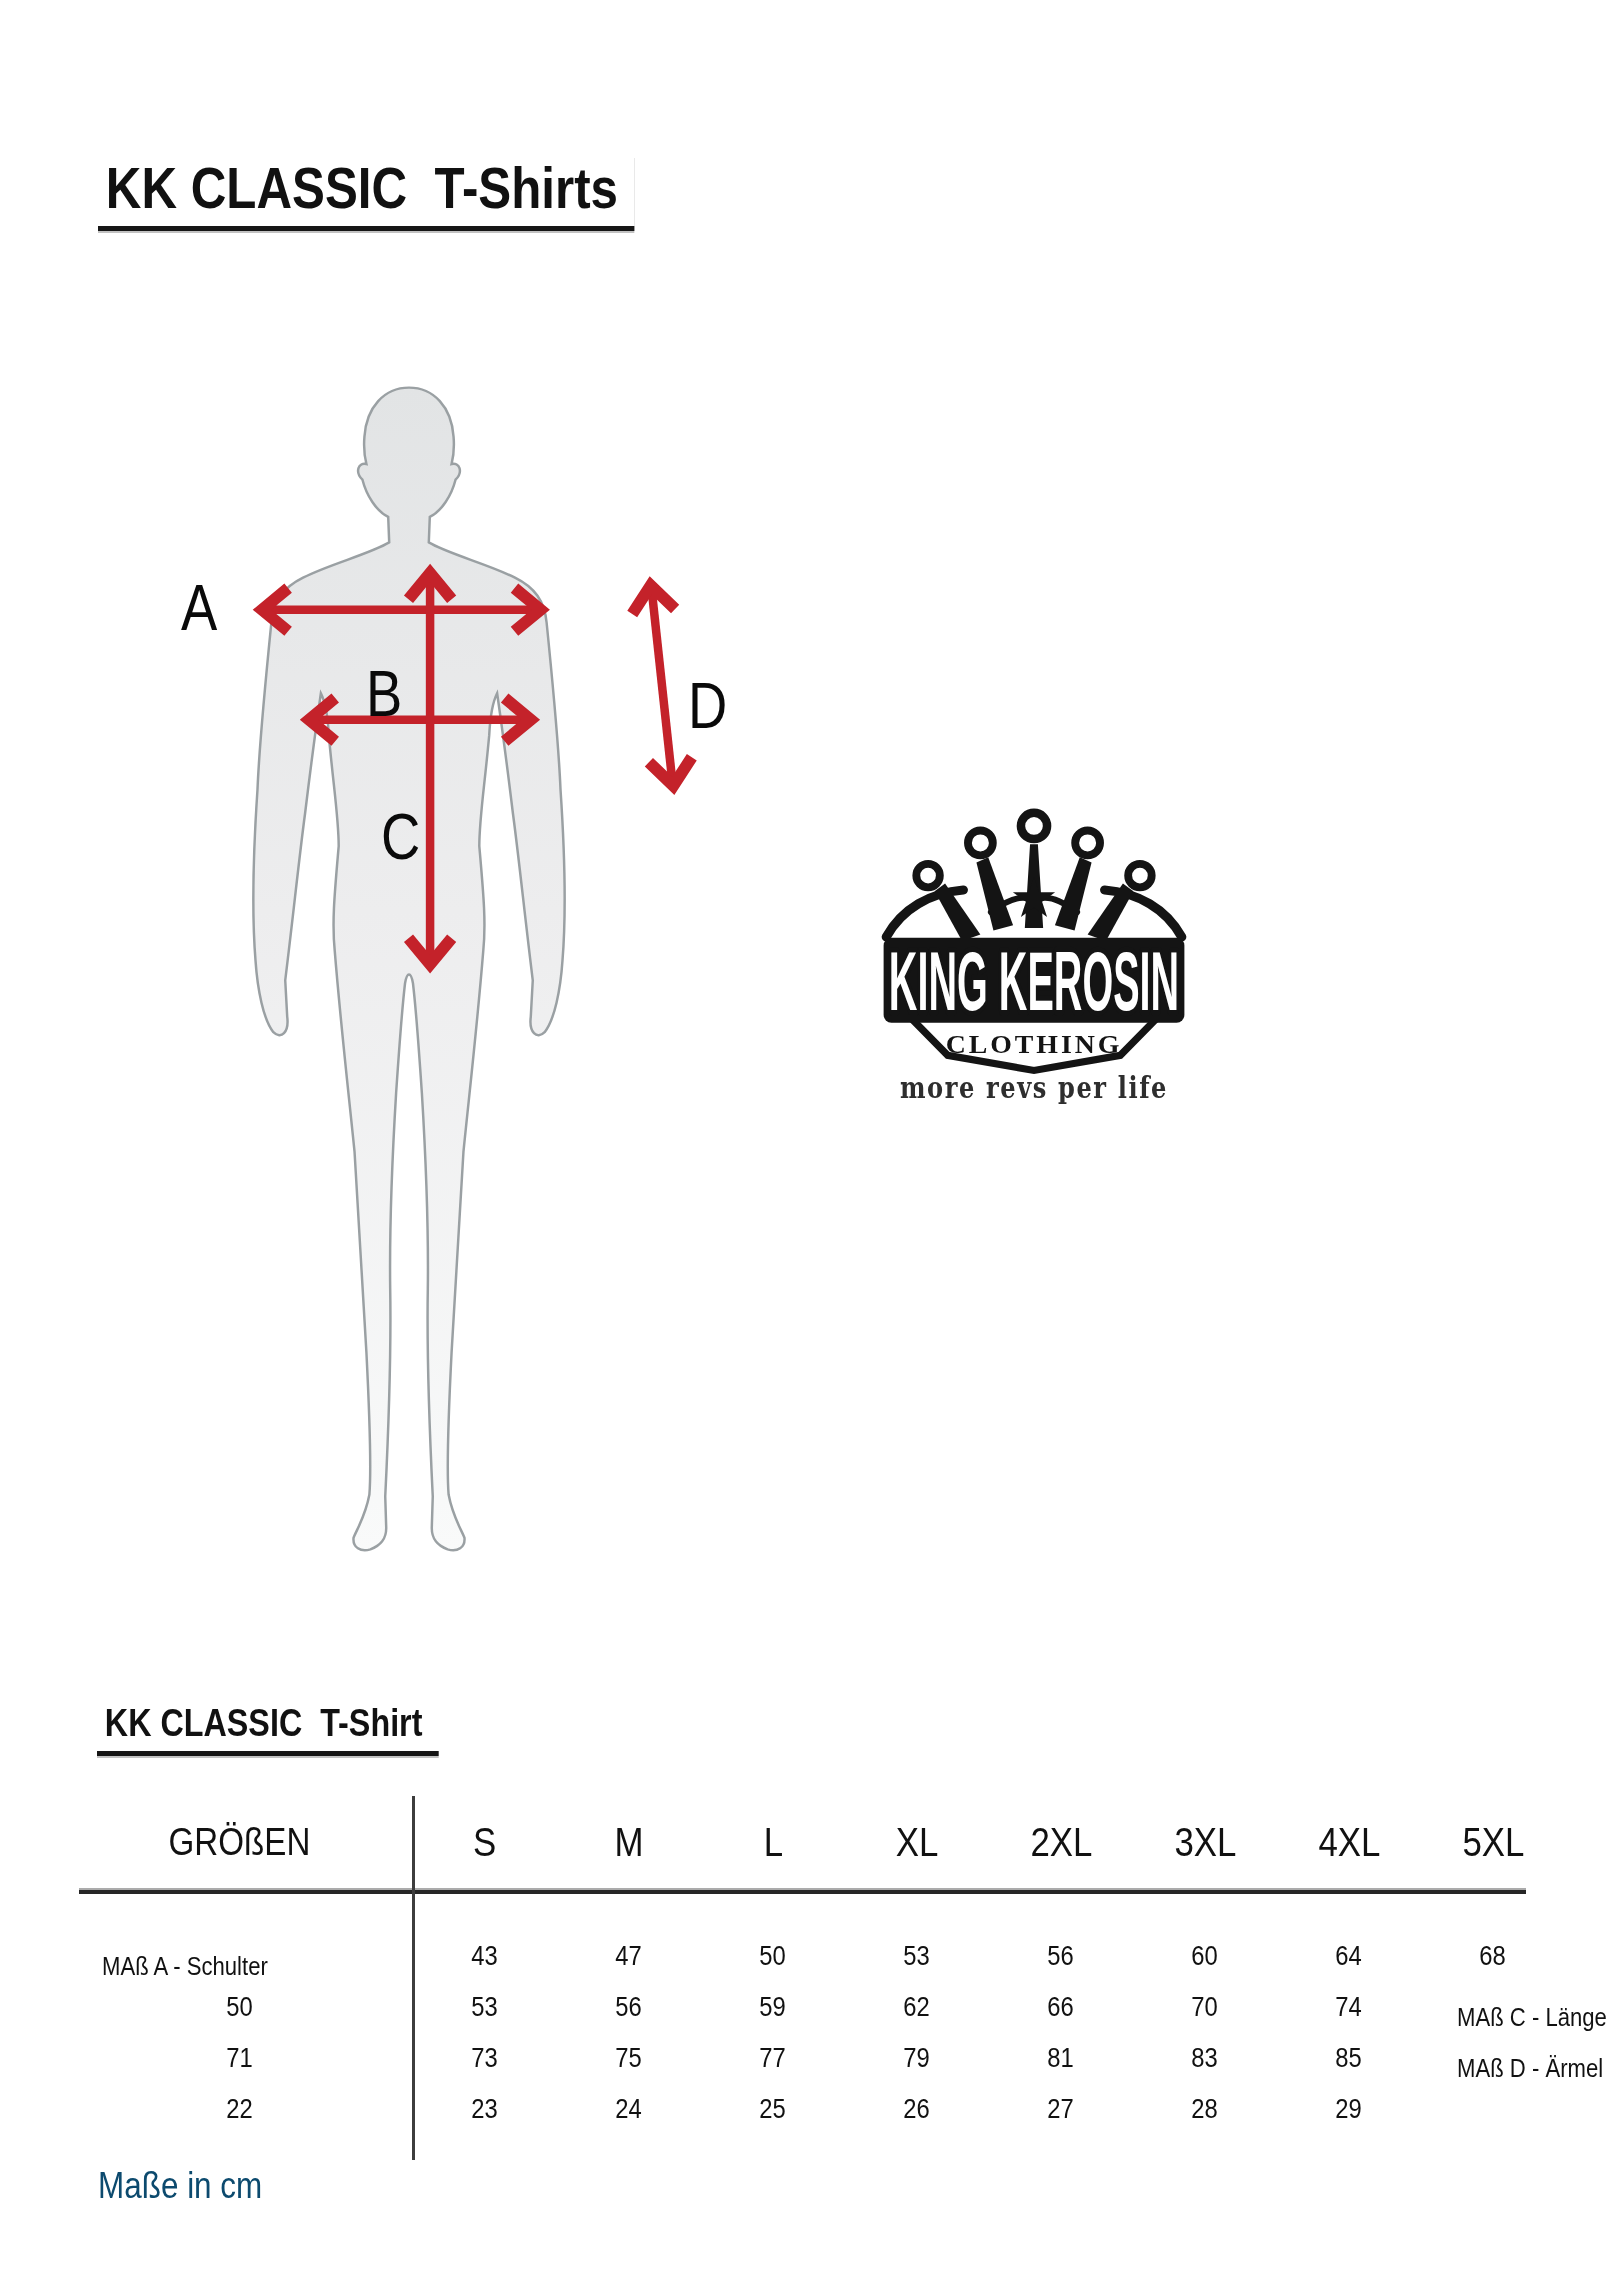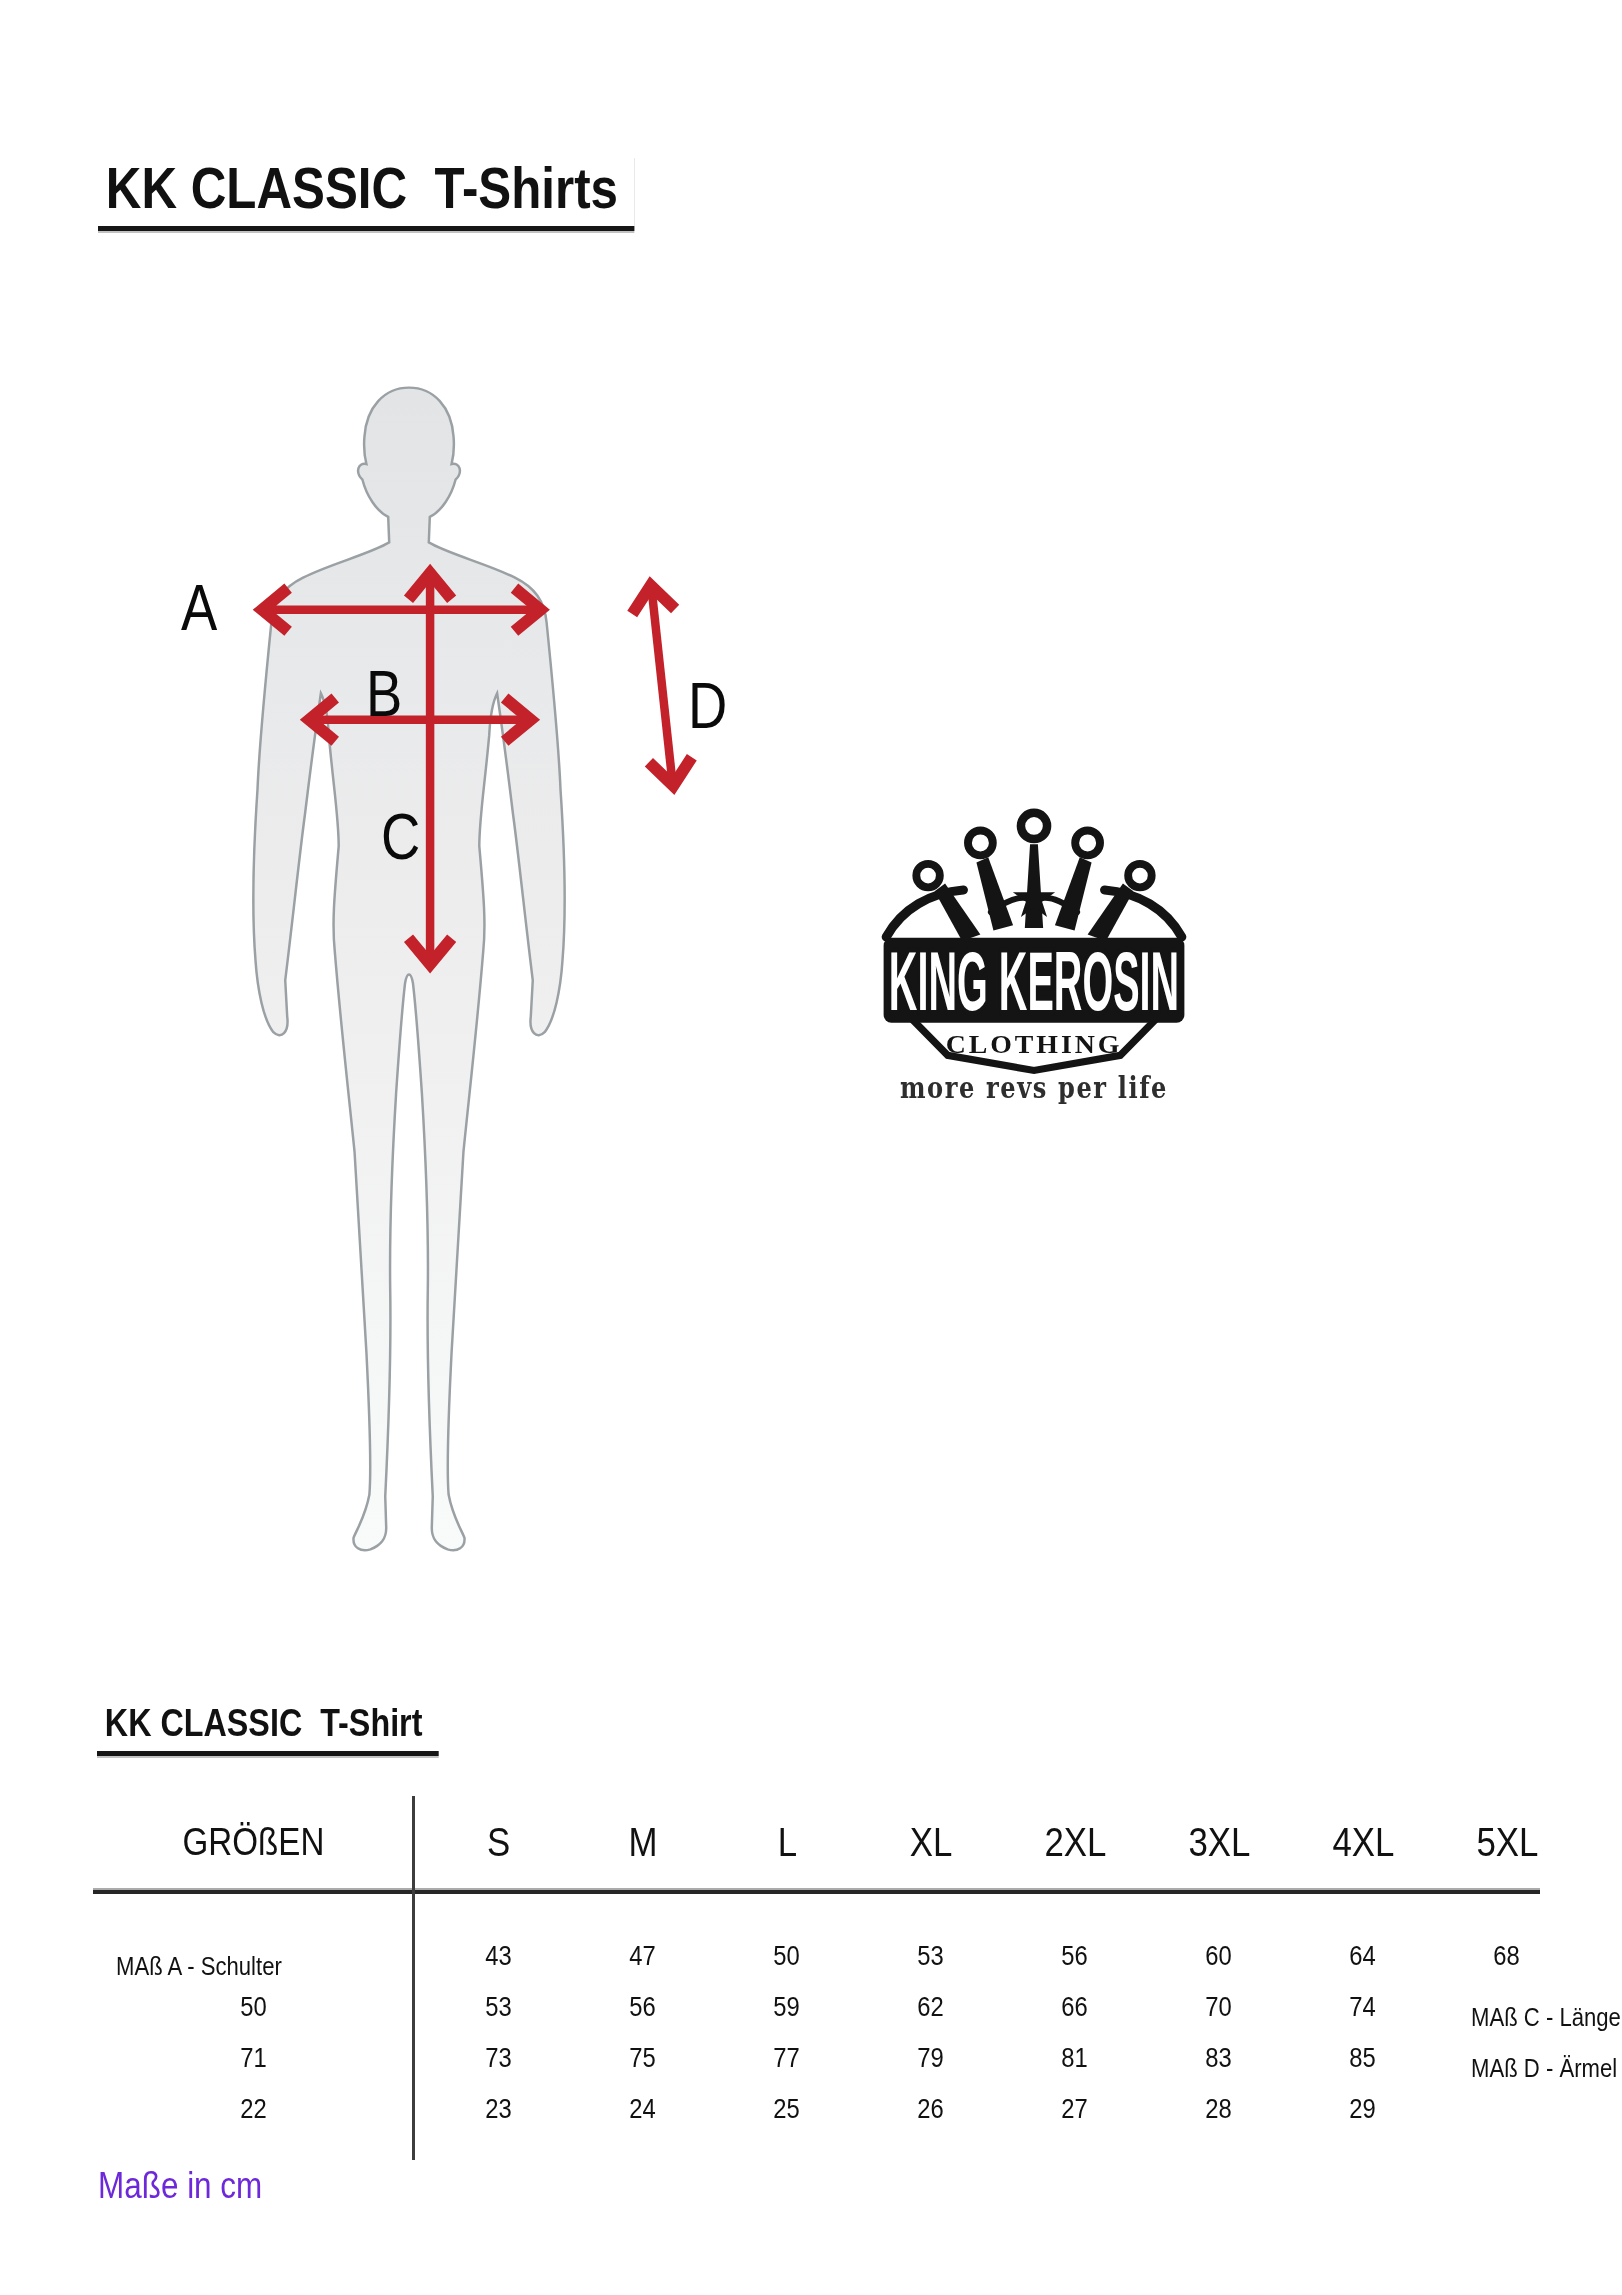--- a/index.html
+++ b/index.html
@@ -21,34 +21,34 @@
     padding:0 19.6px 6.5px 9.2px;border-bottom:5.9px solid #161616;
     box-shadow:0 2px 0 rgba(120,120,120,.45);
   }
   .tbl-title{left:97px;top:1703px;font-size:38px;line-height:1.1;font-weight:700;}
 
   
   .mlabel{font-size:64px;line-height:1;color:#0a0a0a;}
 
   
   .size-grid{
-    left:80px;top:1796px;width:1498px;
+    left:66px;top:1796px;width:1498px;
     display:grid;grid-template-columns:347px repeat(8,144px);
     align-items:center;
   }
   .hrow{height:92px;display:flex;align-items:center;justify-content:center;font-size:41px;}
   .hcorner{justify-content:center;font-size:39px;}
   .rulewrap{grid-column:1 / -1;height:5.9px;margin:0 39px 0 13px;
     background:linear-gradient(#ababab 0 2px,#262626 2px 100%);}
   .spacer{grid-column:1 / -1;height:37px;}
   .drow-label{height:51px;display:flex;align-items:flex-end;font-size:26px;padding-left:36px;}
   .drow-val{height:51px;display:flex;align-items:center;justify-content:center;font-size:28px;}
   .vline{left:412px;top:1796px;width:2.6px;height:364px;background:#3d3d3d;}
 
-  .footnote{left:98px;top:2165px;font-size:37px;color:#6d28d9;}
+  .footnote{left:98px;top:2165px;font-size:37px;color:#0c4a6e;}
 
   svg{display:block;}
   text{font-family:"Liberation Sans", sans-serif;}
   .serifT{font-family:"Liberation Serif", serif;}
   .slabT{font-family:"DejaVu Serif", serif;}
 </style>
 </head>
 <body>
 
 <div class="abs doc-title">

